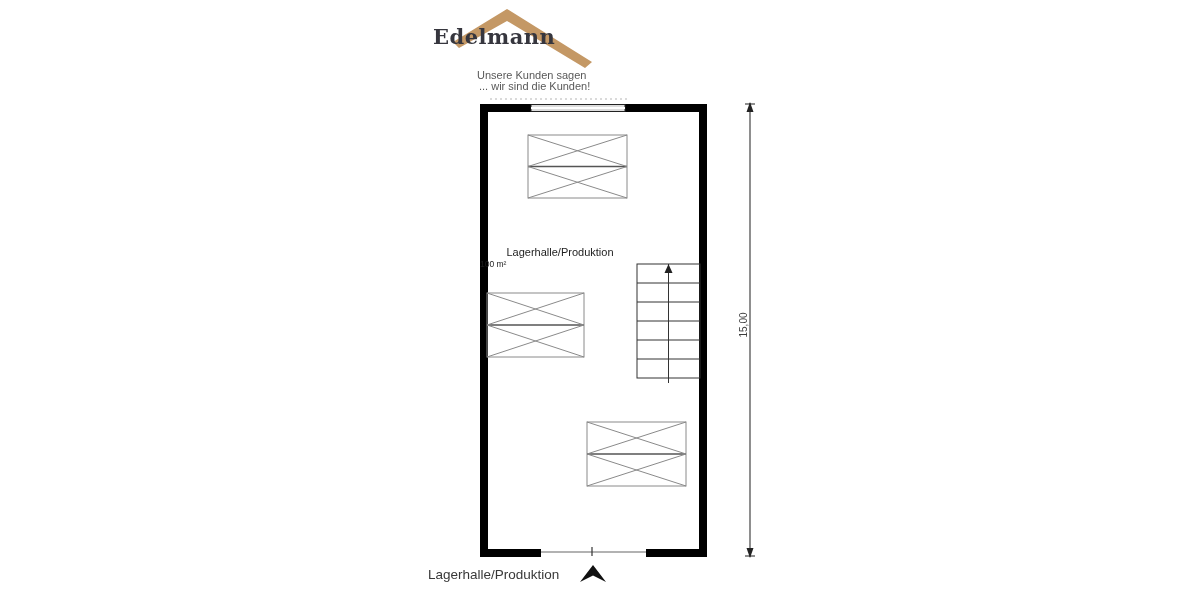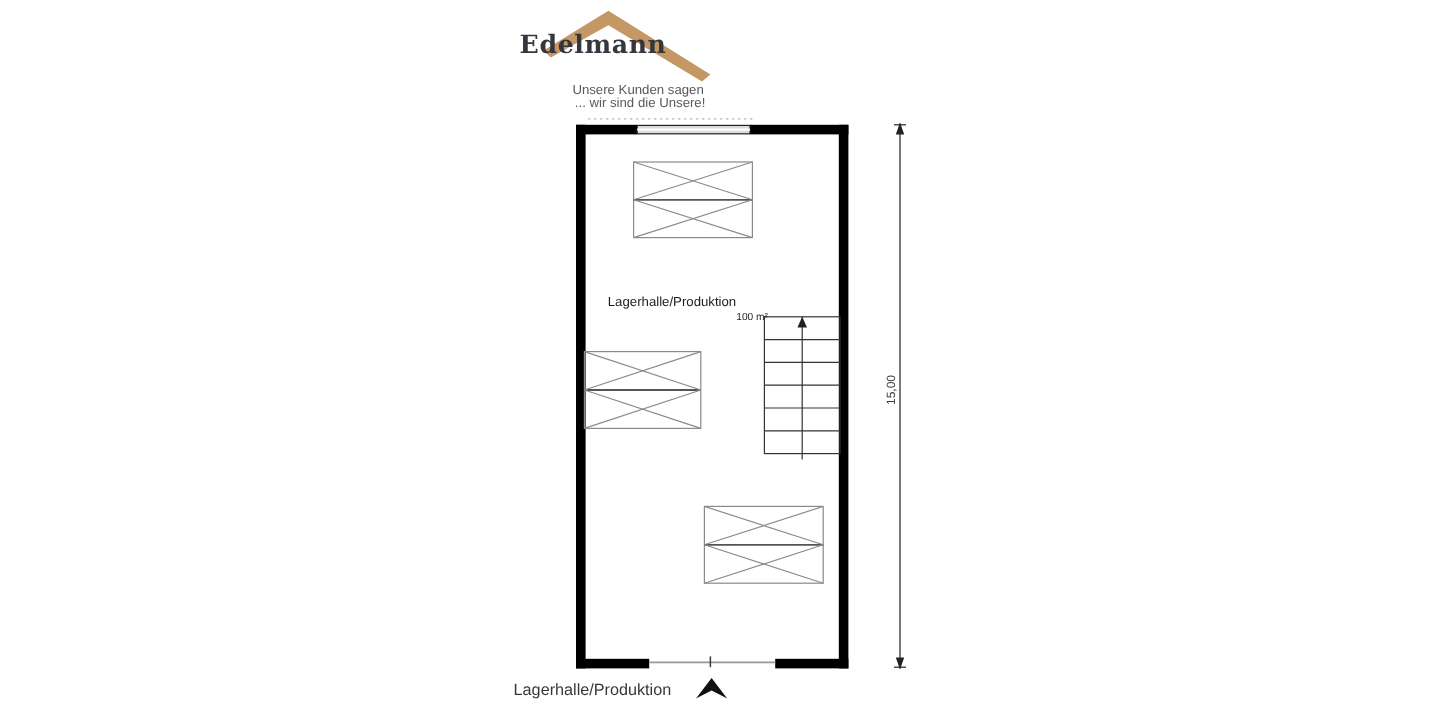--- a/index.html
+++ b/index.html
@@ -30,21 +30,21 @@
   }
   .logo-roof{position:absolute;left:0;top:0;pointer-events:none;}
   
   .plan-svg{position:absolute;left:0;top:0;}
   
   .room-label{
     position:absolute;left:480px;top:246px;width:160px;text-align:center;
     font-size:11px;color:#1d1d1d;line-height:1.2;
   }
   .room-area{
-    position:absolute;left:480px;top:259px;width:160px;text-align:right;
+    position:absolute;left:480px;top:259px;width:160px;text-align:left;
     font-size:8.5px;color:#1d1d1d;line-height:1.2;
   }
   .dim-label{
     position:absolute;left:723px;top:319px;width:42px;height:12px;text-align:center;
     font-size:10px;color:#3c3c3c;transform:rotate(-90deg);transform-origin:center;line-height:12px;
   }
   .footer-label{
     position:absolute;left:428px;top:567px;
     font-size:13.5px;color:#383838;line-height:1.2;
   }
@@ -53,21 +53,21 @@
 <body>
 
 <div class="canvas">
 
   <div class="logo">
     <svg class="logo-roof" width="650" height="100" viewBox="0 0 650 100">
       <polygon points="453,42 507,9 592,62 585,68 507,21 459,48" fill="#c49865"></polygon>
     </svg>
     <div class="brand1">Edelmann</div>
     <div class="tagline1">Unsere Kunden sagen</div>
-    <div class="tagline2">... wir sind die Unsere!</div>
+    <div class="tagline2">... wir sind die Kunden!</div>
   </div>
 
   <svg class="plan-svg" width="1200" height="600" viewBox="0 0 1200 600">
 
     <line x1="490" y1="99" x2="627" y2="99" stroke="#b5b5b5" stroke-width="1" stroke-dasharray="2,3"></line>
 
     <g fill="#000000">
       <rect x="480" y="104" width="8" height="453"></rect>
       <rect x="699" y="104" width="8" height="453"></rect>
       <rect x="480" y="104" width="51" height="8"></rect>

